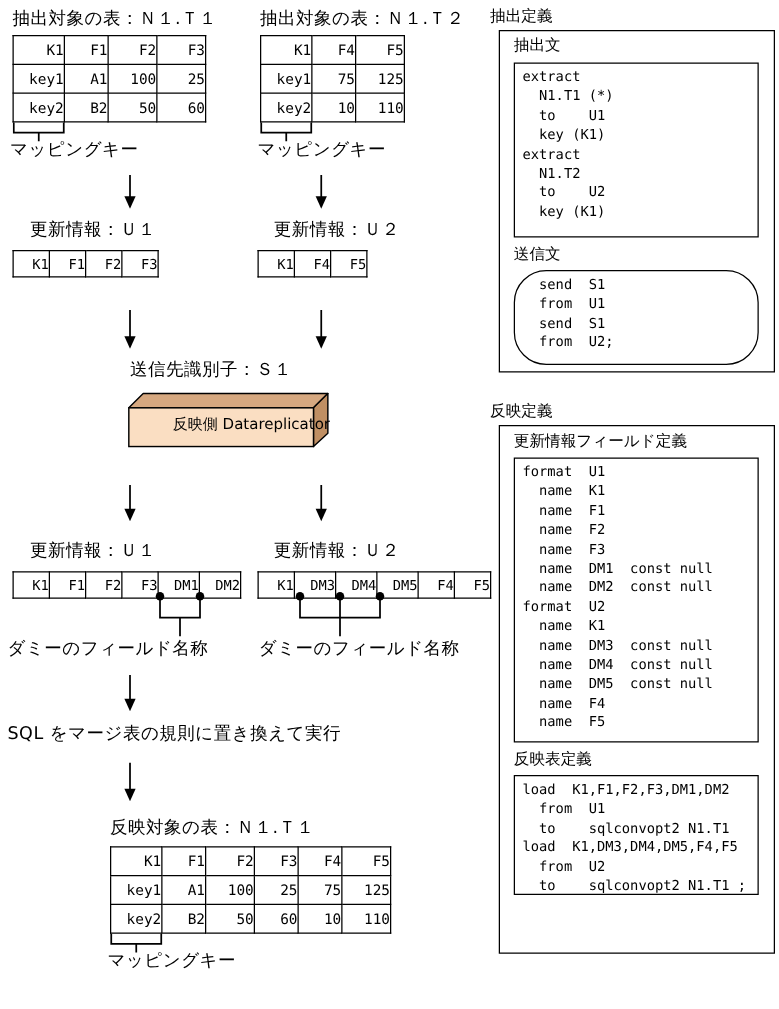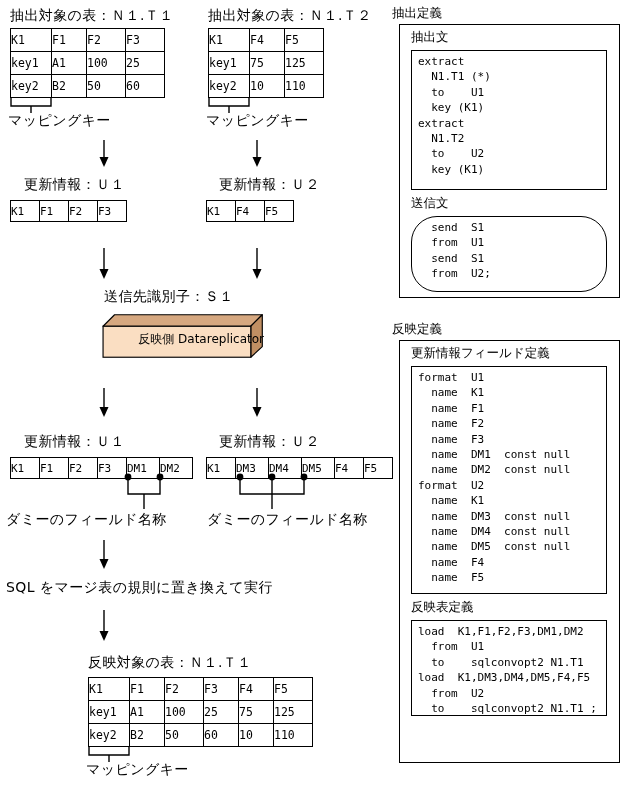--- a/index.html
+++ b/index.html
@@ -10,21 +10,21 @@
   }
   .abs{position:absolute;}
   .lbl{font-size:14px;line-height:1.1;white-space:nowrap;letter-spacing:0.4px;}
   .lbl-sm{font-size:12px;line-height:1.1;white-space:nowrap;}
 
   
   table.grid{border-collapse:collapse;}
   table.grid td{
     border:1px solid #000;
     font-family:"DejaVu Sans Mono","Liberation Mono",monospace;
-    font-size:11.5px;text-align:left;
+    font-size:11.5px;text-align:right;
     padding:0;height:22px;
   }
   table.grid.fields td{height:20px;font-size:11px;}
 
   
   .arrow{width:12px;}
 
   
   .box3d{width:178px;height:46px;}
 
@@ -246,21 +246,21 @@
 </tbody>
   </table>
 <svg class="abs" style="left:88px;top:745px;" width="60" height="18">
   <path d="M1,2 L1,10 L41,10 L41,2 M21,10 L21,17" stroke="#000" stroke-width="1.4" fill="none"></path>
 </svg>
 <div class="abs lbl" style="left:86px;top:762px;">マッピングキー</div>
 
 <div class="abs panel-title" style="left:392px;top:6px;">抽出定義</div>
 <div class="abs panel" style="left:399px;top:24px;width:221px;height:274px;"></div>
 
-<div class="abs sect-title" style="left:405px;top:30px;">抽出文</div>
+<div class="abs sect-title" style="left:405px;top:30px;font-family:Liberation Mono, monospace;">抽出文</div>
 <div class="abs codebox" style="left:411px;top:50px;width:196px;height:140px;">extract
   N1.T1 (*)
   to    U1
   key (K1)
 extract
   N1.T2
   to    U2
   key (K1)</div>
 
 <div class="abs sect-title" style="left:405px;top:196px;">送信文</div>

